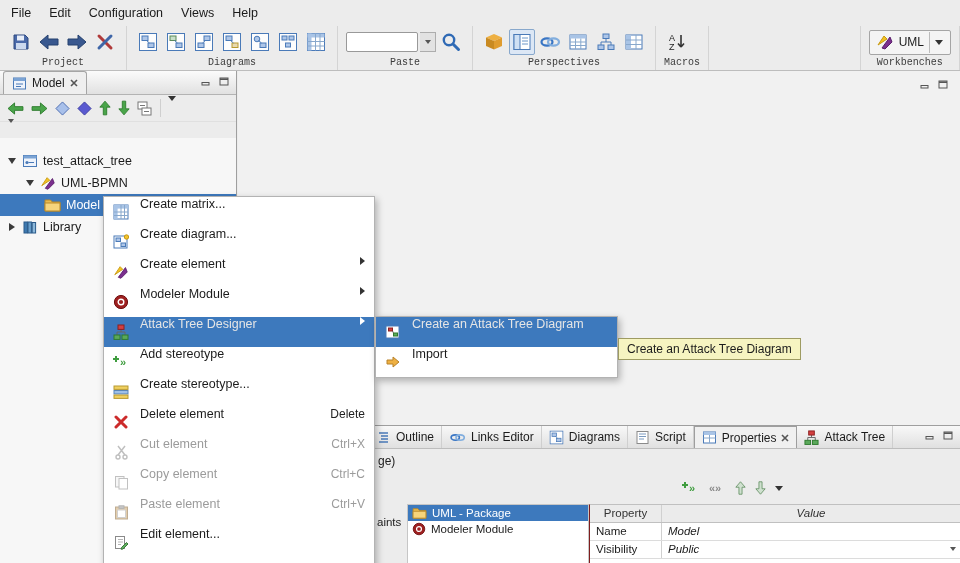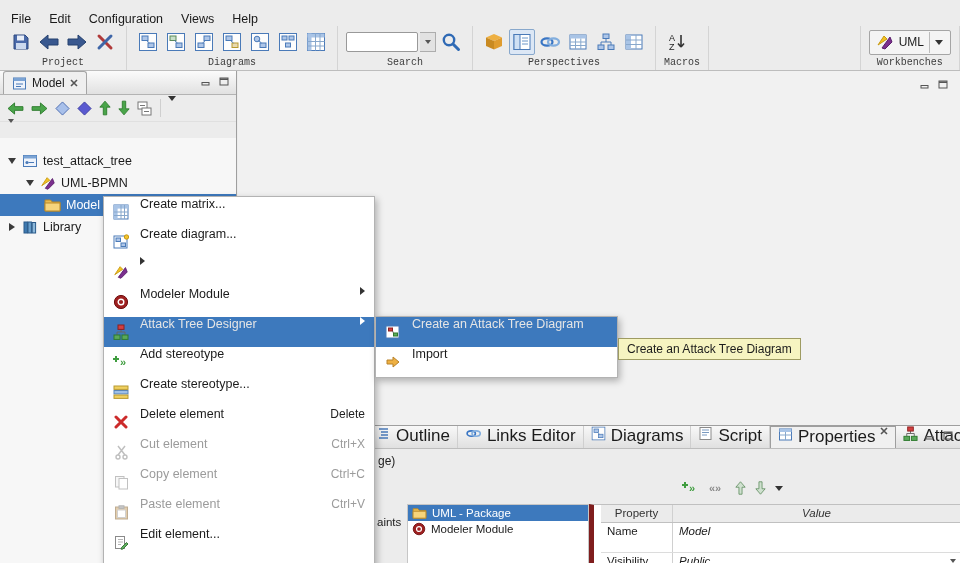--- a/index.html
+++ b/index.html
@@ -3,21 +3,21 @@
 <meta charset="utf-8">
 <style>
   * { box-sizing: border-box; margin: 0; padding: 0; }
   :root { --selection:#3d79bd; --tooltip-bg:#f6f4c1; }
   body { font-family:"Liberation Sans","DejaVu Sans",sans-serif; font-size:12px; color:#1b1b1b; }
   #app { position:relative; width:960px; height:563px; background:#ececec; overflow:hidden; }
   button { background:none; border:none; font:inherit; padding:0; cursor:default; }
   svg { display:block; }
 
   
-  .menubar { position:absolute; top:0; left:0; width:100%; height:26px; display:flex; align-items:flex-end; padding-left:2px; background:#ececec; }
+  .menubar { position:absolute; top:0; left:0; width:100%; height:26px; display:flex; align-items:center; padding-left:2px; background:#ececec; }
   .menu-item { padding:0 9px; display:flex; align-items:center; font-size:12.5px; }
 
   
   .toolbar { position:absolute; top:26px; left:0; width:100%; height:45px; background:#ececec; border-bottom:1px solid #bdbdbd; display:flex; align-items:stretch; }
   .tgroup { display:flex; flex-direction:column; justify-content:space-between; padding:2px 8px 1px; border-right:1px solid #d4d4d4; }
   .tgroup.rightmost { margin-left:auto; border-left:1px solid #d4d4d4; }
   .tgroup-icons { display:flex; align-items:center; gap:2px; height:28px; }
   .tgroup-label { font-size:10px; color:#3c3c3c; text-align:center; line-height:12px;font-family:Liberation Mono, monospace; }
   .tbtn { width:26px; height:26px; display:flex; align-items:center; justify-content:center; border-radius:2px; }
   .tbtn.pressed { background:#dce7f5; border:1px solid #88a8cc; }
@@ -44,33 +44,33 @@
   .exp-closed { width:0; height:0; border-top:4px solid transparent; border-bottom:4px solid transparent; border-left:6px solid #3a3a3a; }
   .trow.selected { background:var(--selection); color:#fff; }
 
   
   .editor { position:absolute; left:238px; top:71px; right:0; height:354px; background:#f1f1f1; }
   .editor .win-btns { top:9px; right:12px; }
 
   
   .bottom-panel { position:absolute; left:368px; top:425px; right:0; bottom:0; background:#ececec; border-left:1px solid #9f9f9f; border-top:1px solid #9f9f9f; }
   .bp-tabbar { height:23px; background:linear-gradient(#f8f8f8,#e0e0e0); border-bottom:1px solid #bdbdbd; display:flex; align-items:stretch; position:relative; }
-  .btab { display:flex; gap:5px; padding:0 7px; font-size:17px; border-right:1px solid #cfcfcf; white-space:nowrap; }
+  .btab { display:flex; align-items:center; gap:5px; padding:0 7px; font-size:12px; border-right:1px solid #cfcfcf; white-space:nowrap; }
   .btab.active { background:#f0f0f0; border:1px solid #9e9e9e; border-bottom:none; }
   .bp-tabbar .win-btns { top:5px; }
   .bp-content { position:relative; height:115px; }
   .bp-header { position:absolute; left:9px; top:5px; font-size:12px; color:#222; }
   .bp-sidetab { position:absolute; left:8px; top:67px; font-size:11.5px; color:#222; }
   .elem-list { position:absolute; left:38px; top:55px; width:182px; bottom:0; background:#fff; border:1px solid #c6c6c6; border-bottom:none; }
   .elem { height:16px; display:flex; align-items:center; gap:5px; padding:0 4px; font-size:11.5px; white-space:nowrap; }
   .elem.selected { background:var(--selection); color:#fff; }
   .ptable-toolbar { position:absolute; left:312px; top:30px; display:flex; gap:9px; align-items:center; }
   .ptt-btn { display:flex; align-items:center; justify-content:center; height:18px; }
-  .ptable { position:absolute; left:220px; top:55px; right:0; bottom:0; background:#fff; border-top:1px solid #c0c0c0; border-left:5px solid #7f1d1d; font-size:11.5px;padding-left:7px; }
-  .pt-row { display:flex; height:30px; border-bottom:1px solid #dcdcdc; align-items:stretch; }
+  .ptable { position:absolute; left:220px; top:55px; right:0; bottom:0; background:#fff; border-top:1px solid #c0c0c0; border-left:1px solid #7f1d1d; font-size:11.5px; }
+  .pt-row { display:flex; height:18px; border-bottom:1px solid #dcdcdc; align-items:stretch; }
   .pt-row.header { background:#ebebeb; border-bottom:1px solid #c0c0c0; height:18px; }
   .pt-prop { width:72px; padding:2px 6px; border-right:1px solid #d0d0d0; overflow:hidden; }
   .pt-val { flex:1; padding:2px 6px; position:relative;font-style:italic; }
   .pt-row.header .pt-prop, .pt-row.header .pt-val { text-align:center; color:#333; }
   .cell-dd { position:absolute; right:4px; top:6px; }
 
   
   .ctx-menu { position:absolute; left:103px; top:196px; width:272px; background:#fff; border:1px solid #b3b3b3; box-shadow:2px 3px 7px rgba(0,0,0,.28); padding-bottom:14px; z-index:10; }
   .mi { height:30px; display:flex; padding:0 9px 0 8px; gap:10px; font-size:12.5px; }
   .mi-icon { width:18px; display:flex; justify-content:center; align-items:center; flex:none; }
@@ -199,21 +199,21 @@
         <button class="combo-caret-btn">
             <span class="caret sm"></span>
           </button>
         <button class="tbtn">
             <svg width="20" height="20" viewBox="0 0 20 20">
               <circle cx="8" cy="8" r="5.2" fill="none" stroke="#2f6ab5" stroke-width="2.4"></circle>
               <path d="M12 12 L17.5 17.5" stroke="#2f6ab5" stroke-width="3" stroke-linecap="round"></path>
             </svg>
           </button>
       </div>
-      <div class="tgroup-label">Search</div>
+      <div class="tgroup-label">Paste</div>
     </div>
 
     <div class="tgroup">
       <div class="tgroup-icons">
         <button class="tbtn">
             <svg width="20" height="20" viewBox="0 0 20 20">
               <path d="M10 2 L18 5.5 L10 9 L2 5.5 z" fill="#eeb042"></path>
               <path d="M2 5.5 V14 L10 17.5 V9 z" fill="#c98a21"></path>
               <path d="M18 5.5 V14 L10 17.5 V9 z" fill="#e09c2e"></path>
             </svg>
@@ -564,20 +564,21 @@
         </span>
       <span class="mi-label">Create diagram...</span>
     </div>
     <div class="mi">
       <span class="mi-icon">
           <svg width="16" height="16" viewBox="0 0 18 18">
             <path d="M2 12 L8 3 L11 6 z" fill="#f3c222" stroke="#c89a10"></path>
             <path d="M6 15 L14 4 L16 9 L9 16 z" fill="#7b2f8e" stroke="#5a1e6b"></path>
           </svg>
         </span>
+      <span class="mi-label">Create element</span>
       <span class="mi-arrow"></span>
     </div>
     <div class="mi">
       <span class="mi-icon">
           <svg width="16" height="16" viewBox="0 0 16 16">
             <circle cx="8" cy="8" r="6.6" fill="#9e2020" stroke="#701010"></circle>
             <circle cx="8" cy="8" r="2.8" fill="none" stroke="#fff" stroke-width="1.4"></circle>
           </svg>
         </span>
       <span class="mi-label">Modeler Module</span>

